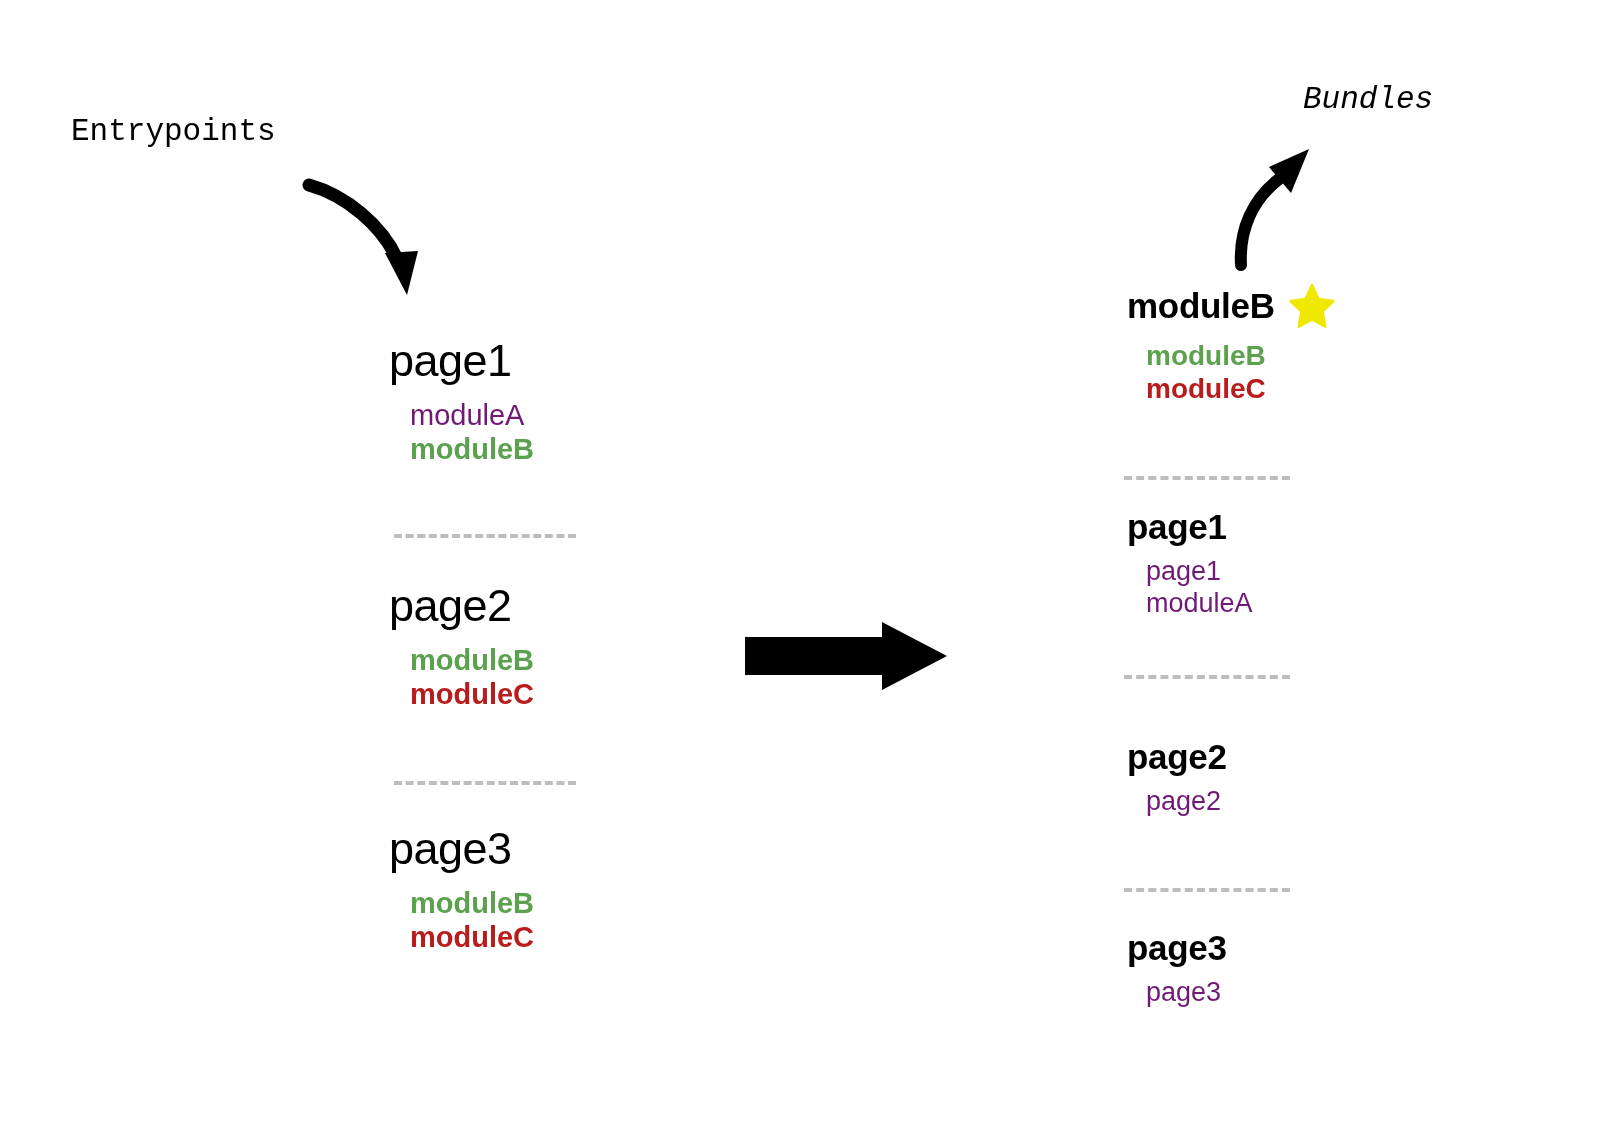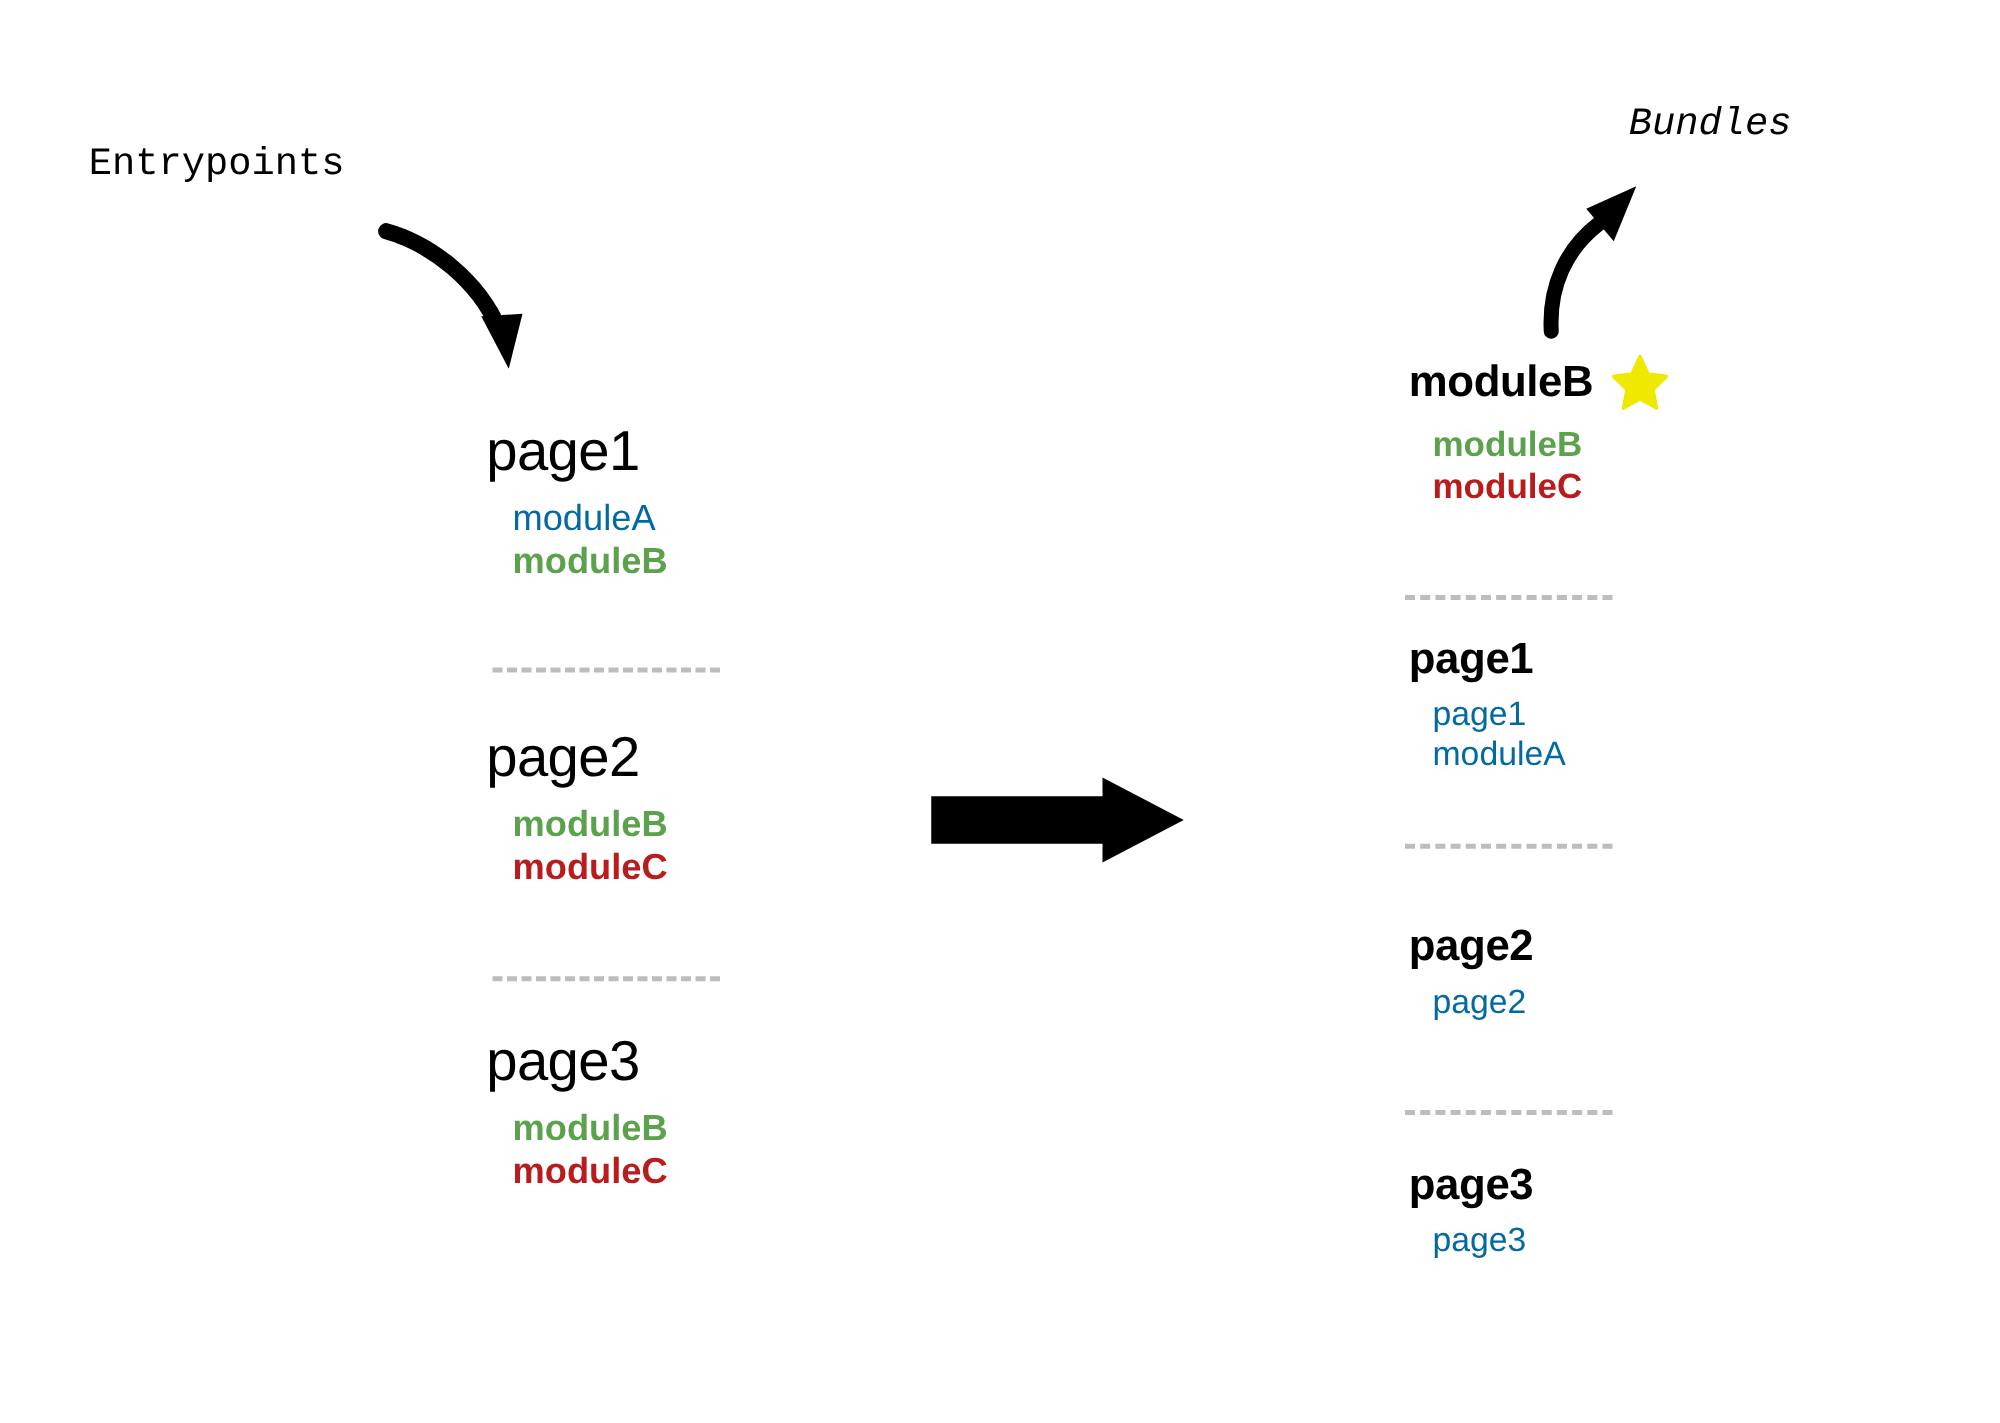--- a/index.html
+++ b/index.html
@@ -110,21 +110,21 @@
     font-weight: 700;
     font-size: 28px;
   }
   #bundles-column .group-items {
     margin-top: 10px;
   }
 
   
   .c-green { color: #5CA14E; }
   .c-red   { color: #b91c1c; }
-  .c-black { color: #0369a1; }
+  .c-black { color: #701a75; }
 
   
   .separator {
     position: absolute;
     height: 0;
     border-top: 4px dashed #BDBDBD;
   }
   #entrypoints-column .separator { left: 14px;  width: 182px; }
   #bundles-column .separator     { left: 6px;   width: 166px; }
 

